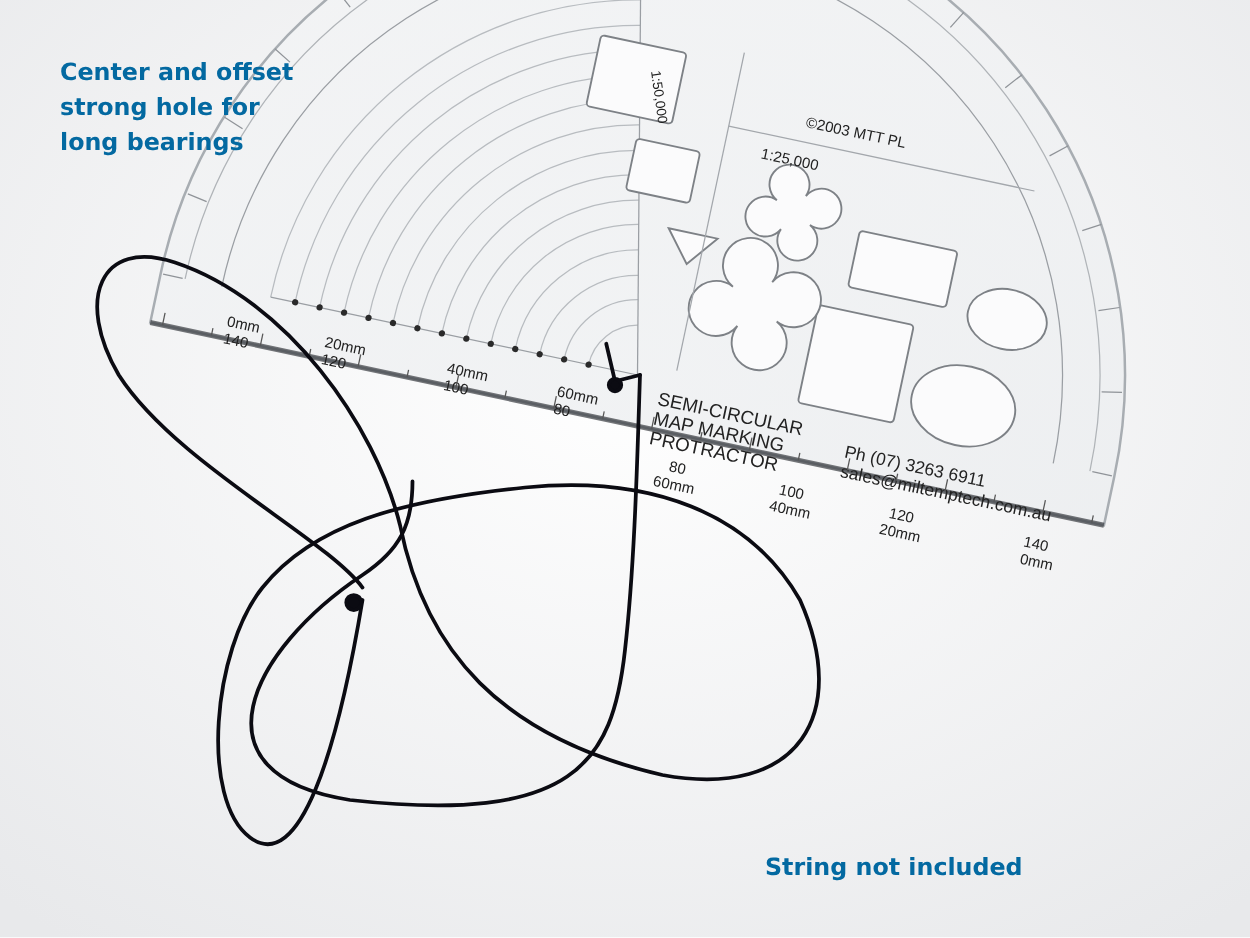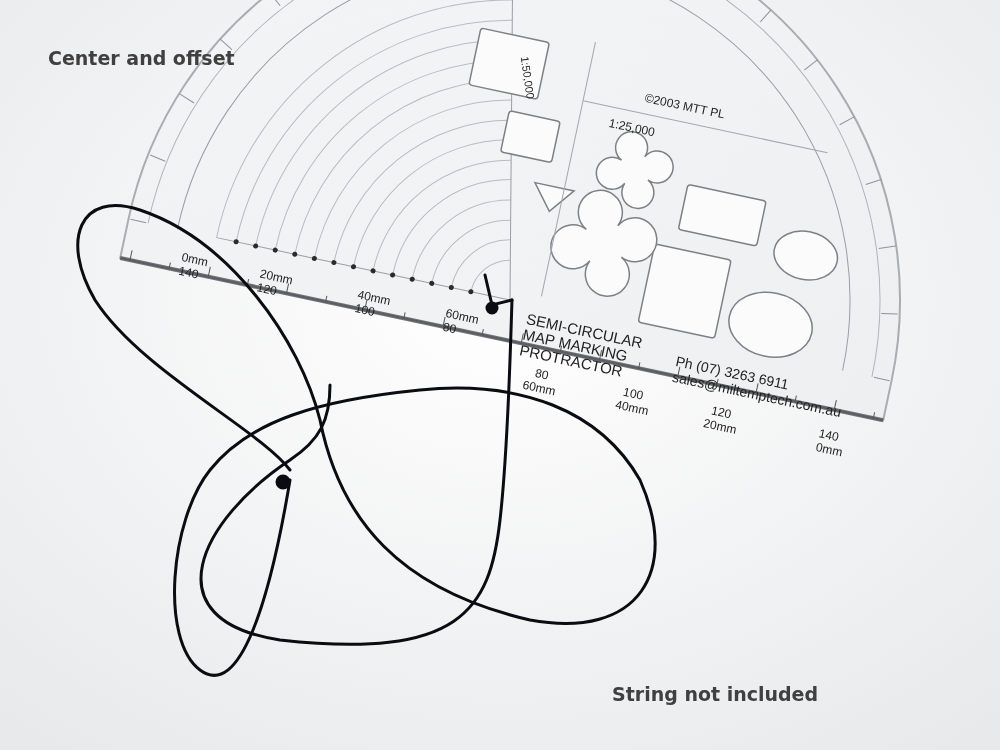--- a/index.html
+++ b/index.html
@@ -1,18 +1,18 @@
 <!DOCTYPE html>
 <html><head>
 <meta charset="utf-8">
 <style>
   html,body{margin:0;padding:0;}
   body{width:1000px;height:750px;overflow:hidden;background:#ffffff;position:relative;font-family:"DejaVu Sans",sans-serif;}
   .photo{position:absolute;left:0;top:0;width:1000px;height:750px;}
-  .caption{position:absolute;font-family:"DejaVu Sans",sans-serif;font-weight:bold;color:#404040;font-size:19px;line-height:28px;}
+  .caption{position:absolute;font-family:"DejaVu Sans",sans-serif;font-weight:bold;color:#0369a1;font-size:19px;line-height:28px;}
   .cap-top{left:48px;top:44px;width:240px;}
   .cap-bottom{left:612px;top:680px;white-space:nowrap;}
   svg text{font-family:"Liberation Sans",sans-serif;}
 </style>
 </head>
 <body>
 
 <svg class="photo" viewBox="0 0 1000 750" xmlns="http://www.w3.org/2000/svg">
   <defs>
     <radialGradient id="bg" cx="50%" cy="40%" r="75%">
@@ -160,15 +160,17 @@
     <path d="M 485 275 L 492 305 L 512 300"></path>
     <path d="M 512 300 C 510 360, 508 450, 500 520 C 490 610, 460 660, 280 640 C 150 620, 200 520, 290 460 C 320 440, 330 420, 330 385"></path>
     <path d="M 290 470 C 260 430, 140 370, 95 300 C 60 240, 80 190, 140 210 C 230 240, 300 340, 320 420 C 340 520, 400 590, 530 620 C 640 640, 680 570, 640 480 C 600 410, 520 380, 420 390 C 320 400, 250 420, 210 470 C 170 520, 160 640, 200 670 C 240 700, 270 600, 290 480"></path>
     <circle cx="283" cy="482" r="6" fill="#0b0b12"></circle>
     <circle cx="492" cy="308" r="5" fill="#0b0b12"></circle>
   </g>
 </svg>
 
 <div class="caption cap-top">
   <div>Center and offset</div>
+  <div>strong hole for</div>
+  <div>long bearings</div>
 </div>
 
 <div class="caption cap-bottom">String not included</div>
 
 </body></html>

